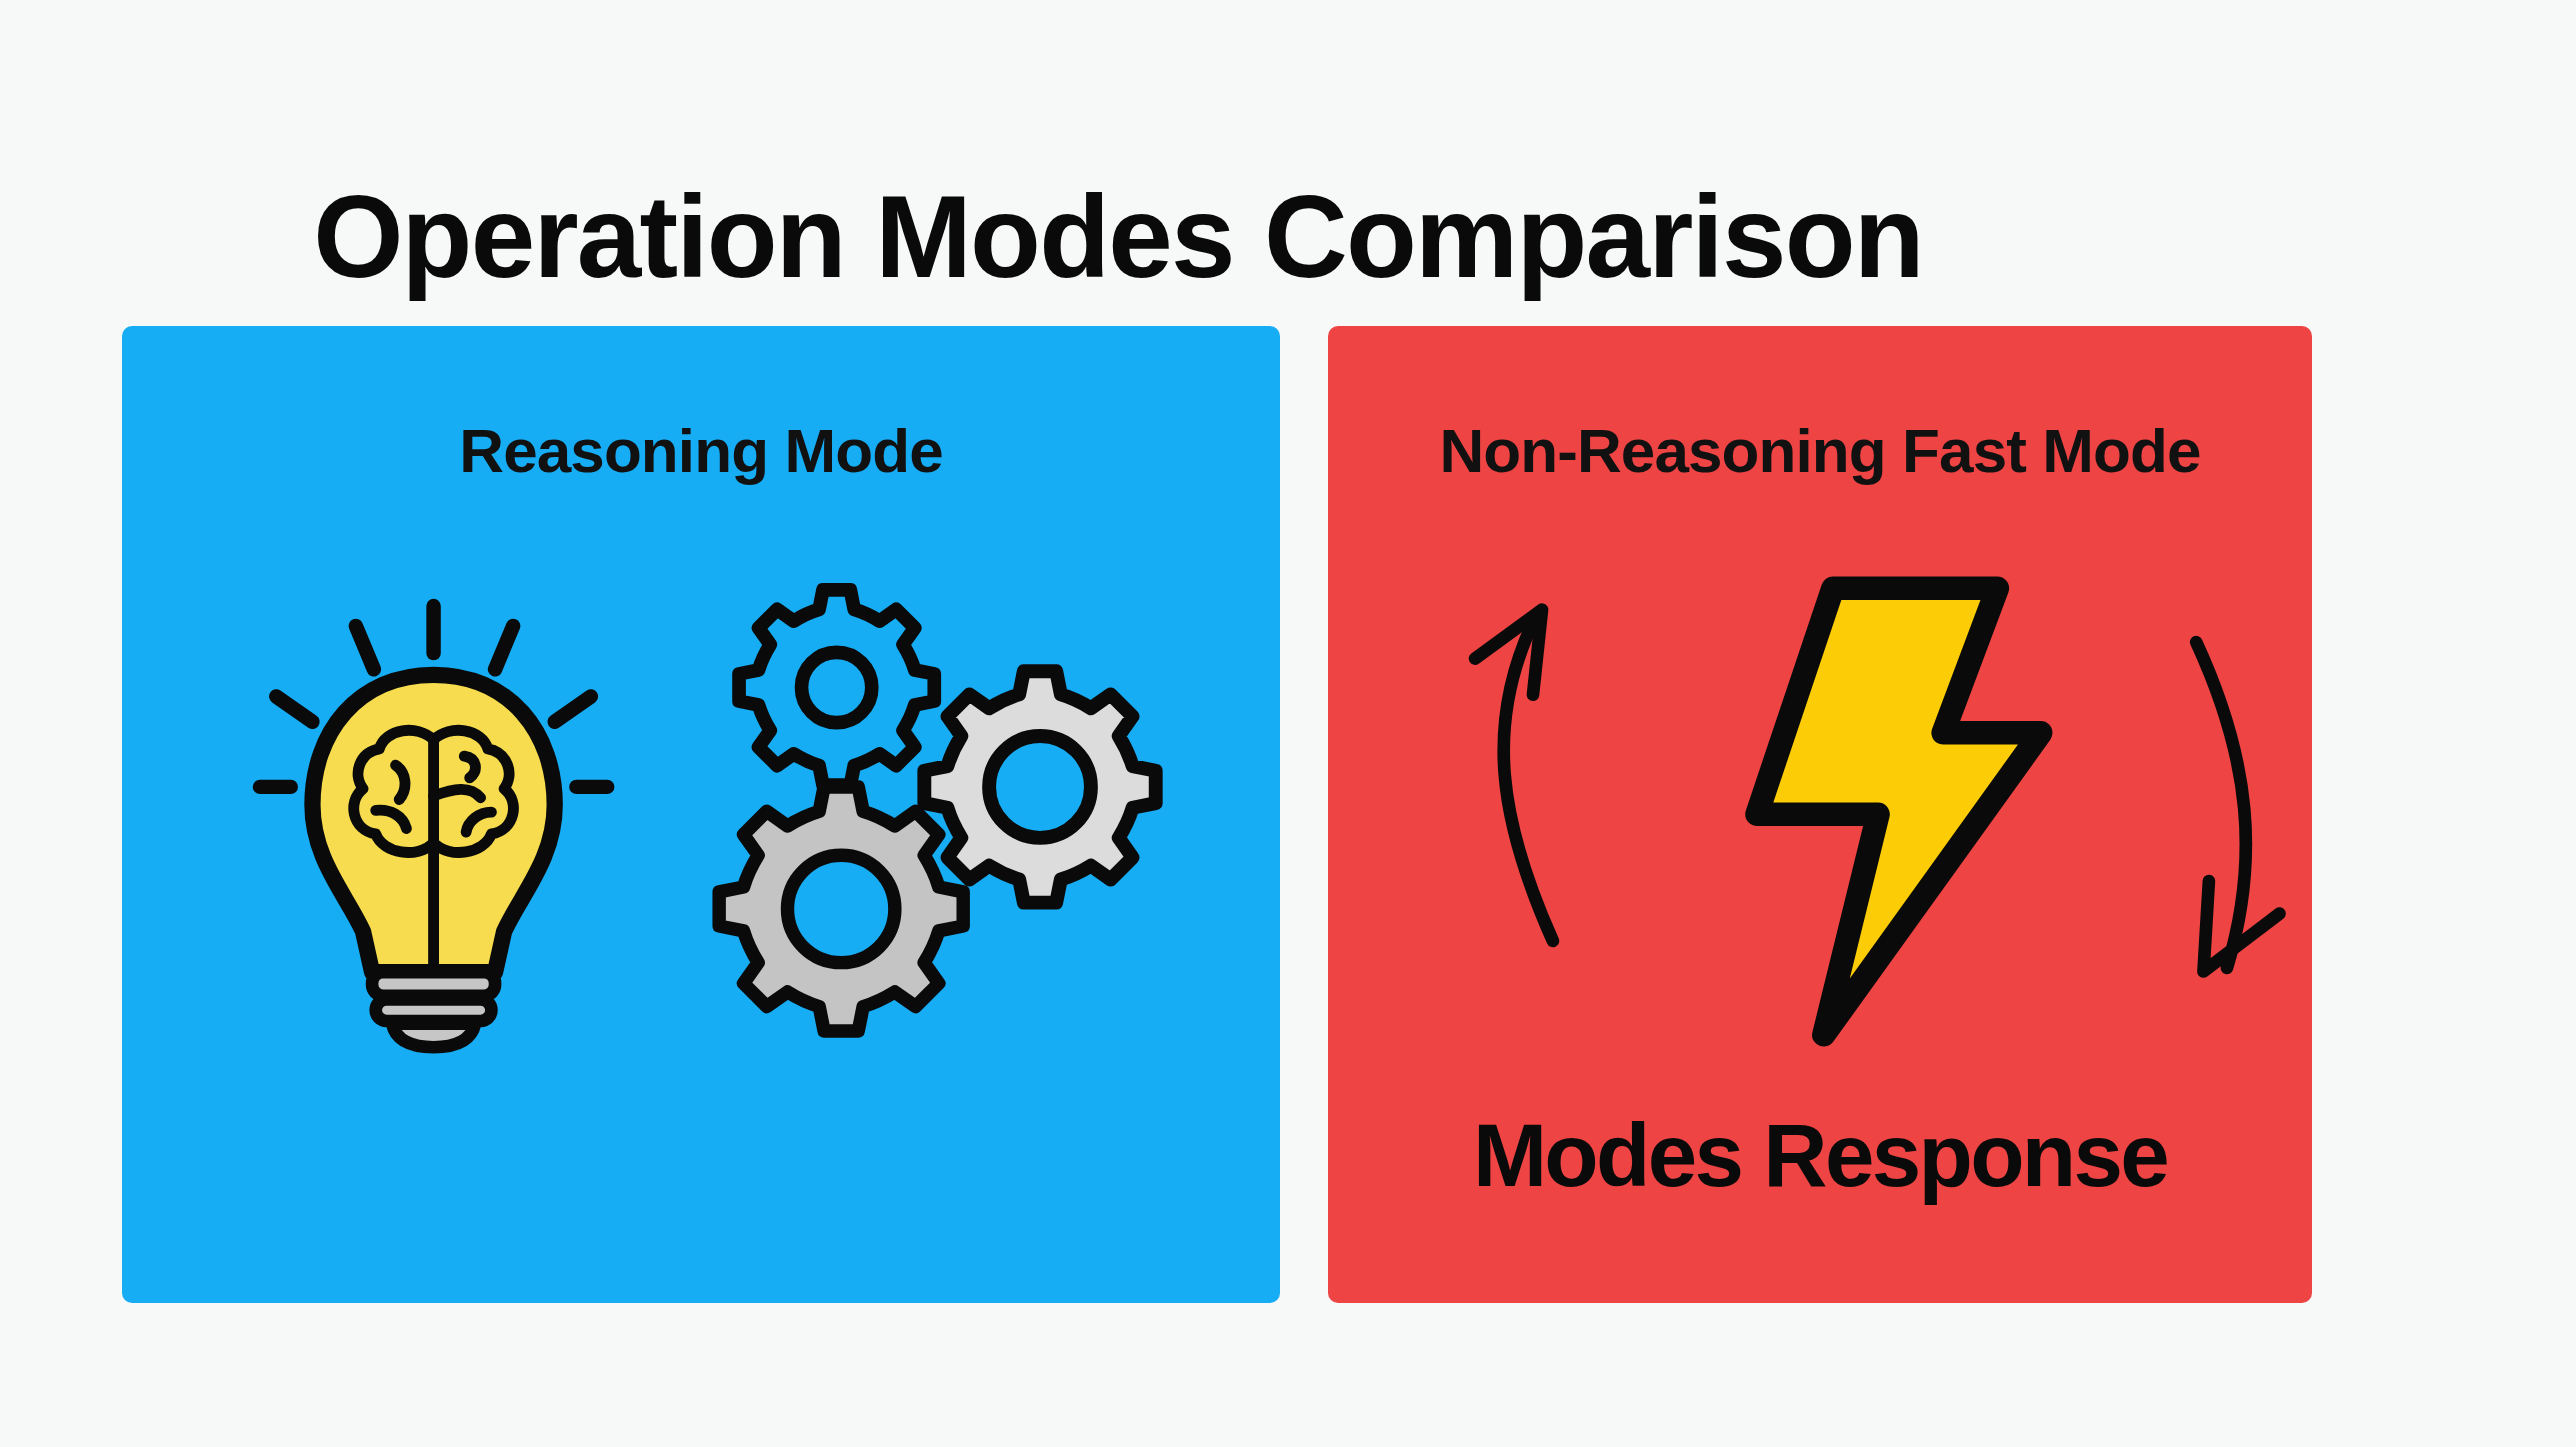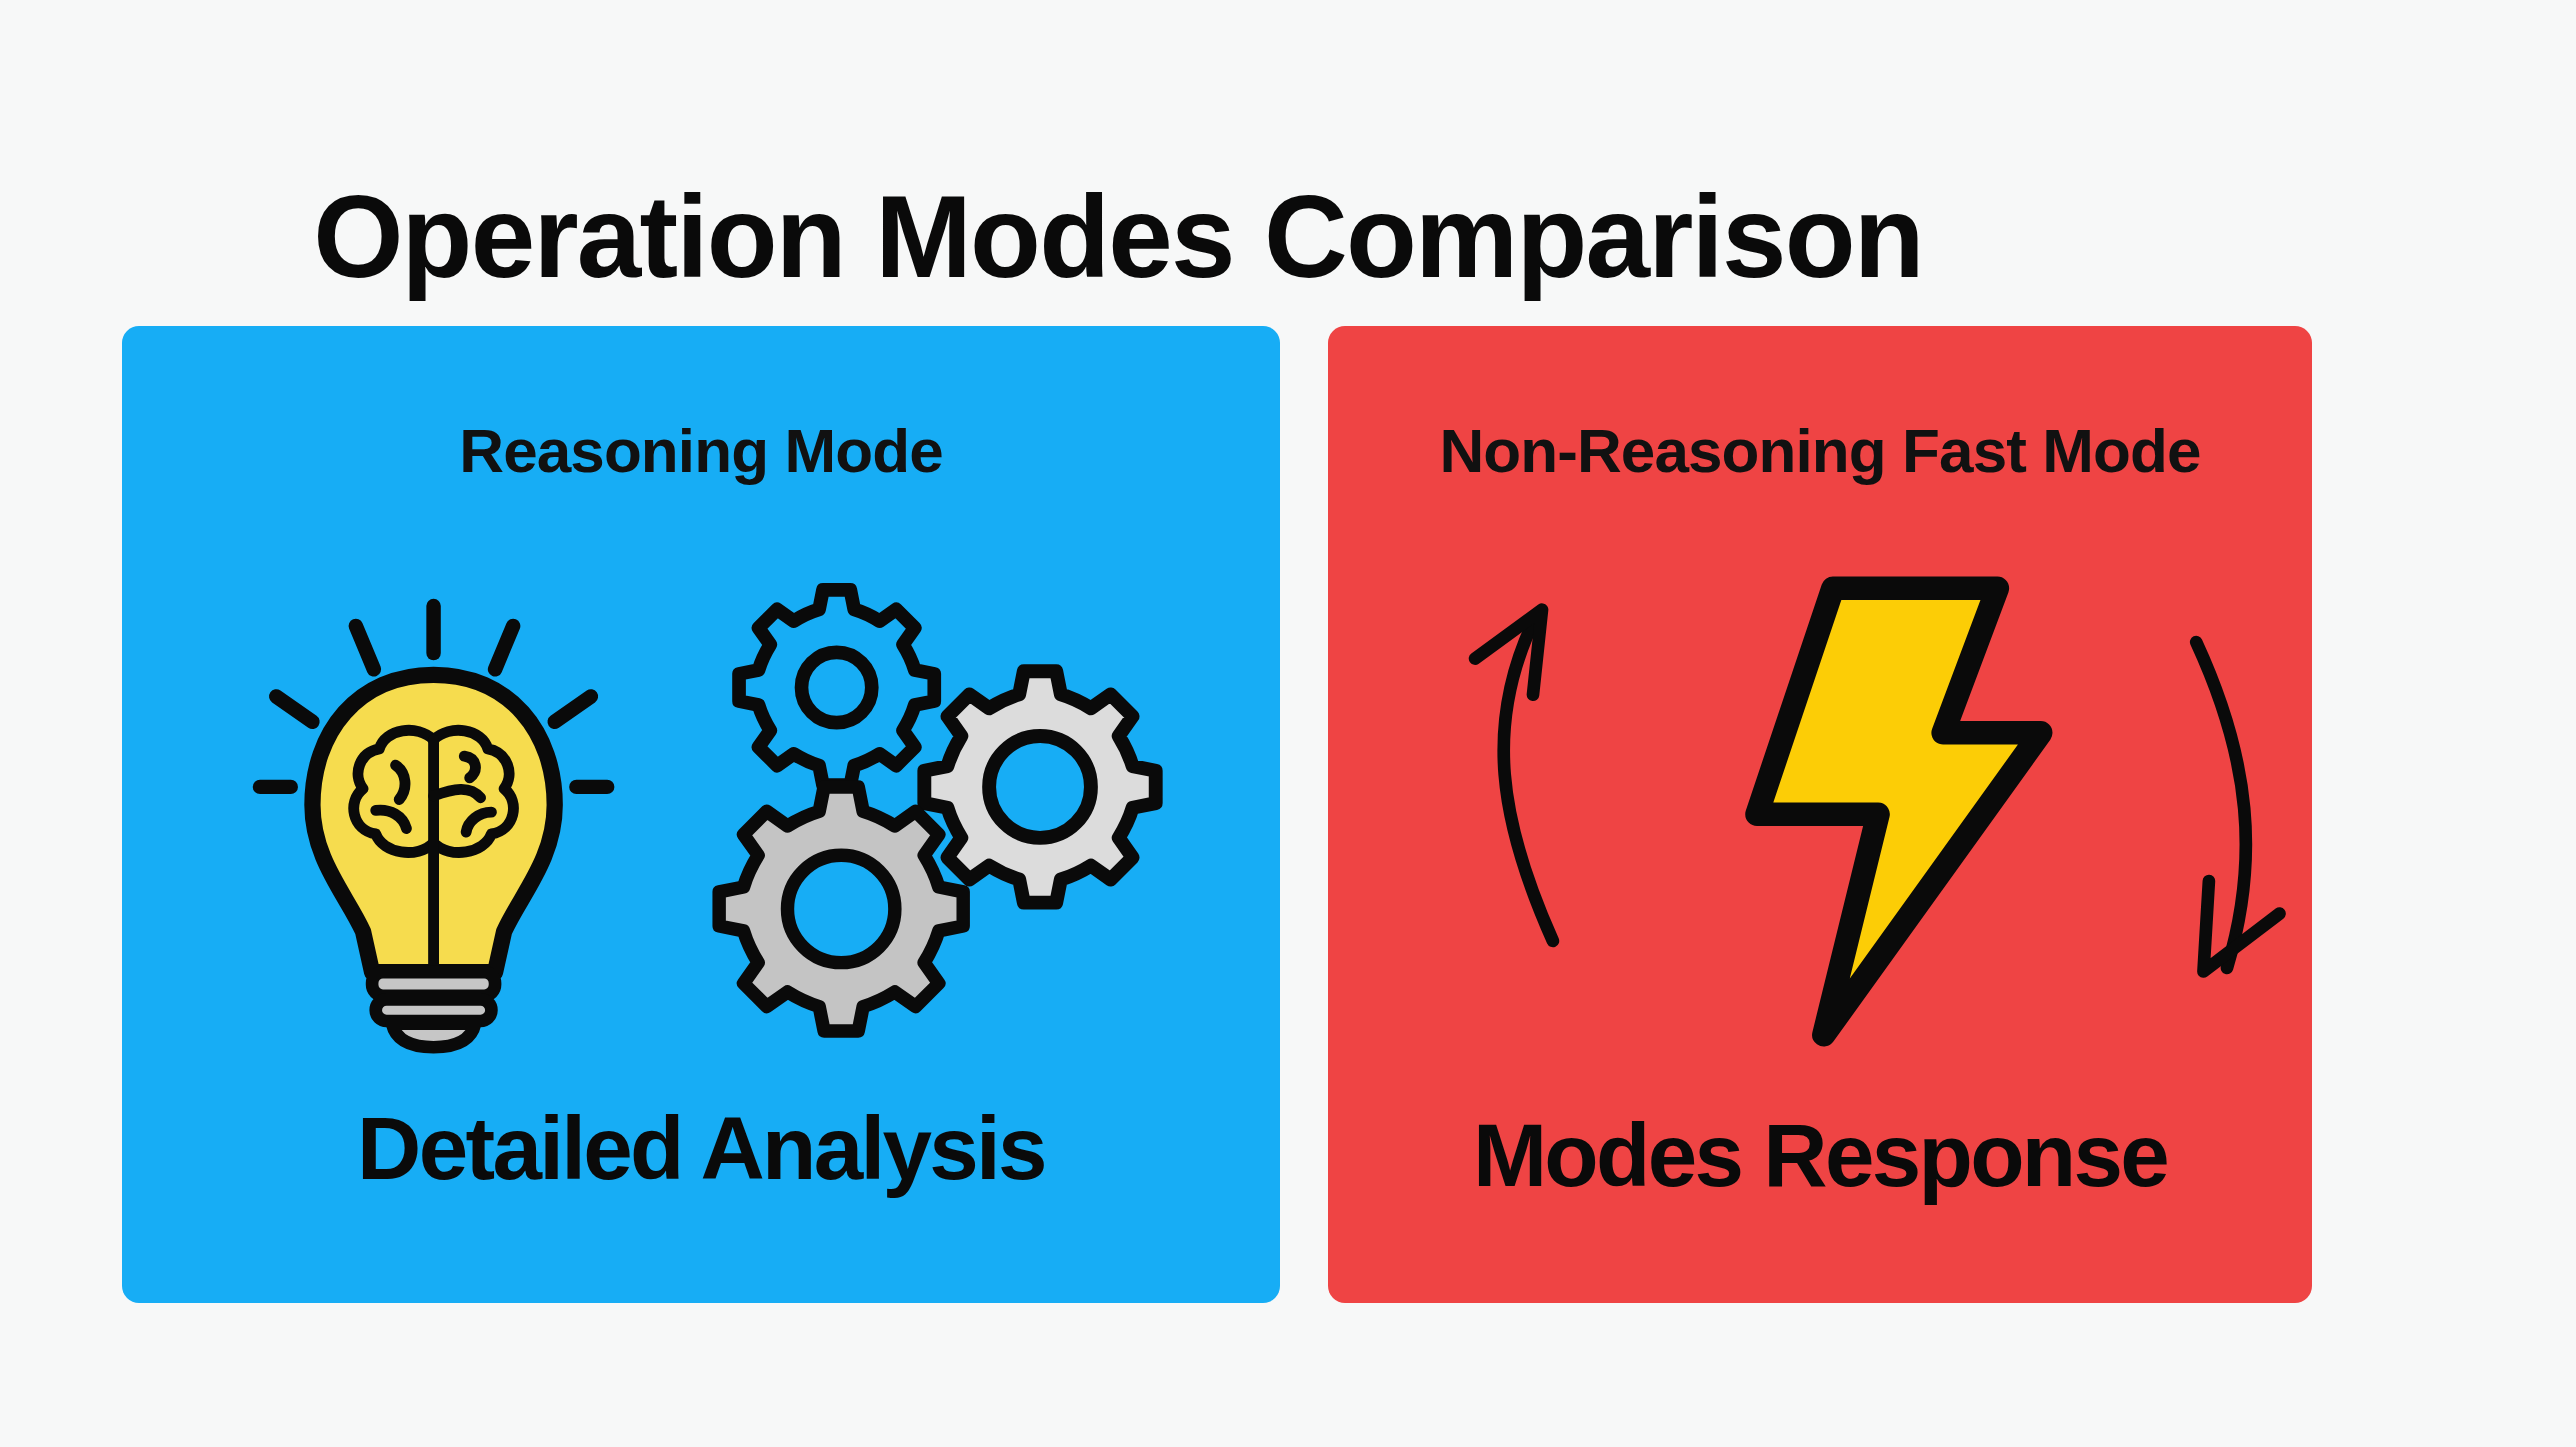--- a/index.html
+++ b/index.html
@@ -9,21 +9,21 @@
     font-family: "Liberation Sans", "DejaVu Sans", sans-serif;
     position: relative;
   }
   .page-title {
     position: absolute; left: 0; top: 101px; width: 2236px;
     text-align: center; font-size: 116px; font-weight: bold;
     color: #0a0a0a; letter-spacing: -1.8px; line-height: 1;
   }
   .card {
     position: absolute; top: 326px; height: 977px;
-    border-radius: 17px;
+    border-radius: 10px;
   }
   .card-left { left: 122px; width: 1158px; background: #17adf5; }
   .card-right { left: 1328px; width: 984px; background: #ef4444; }
   .card-heading {
     position: absolute; top: 94px; left: 0; width: 100%;
     text-align: center; font-size: 62px; font-weight: bold;
     color: #111; letter-spacing: -0.9px; line-height: 1;
   }
   .card-label {
     position: absolute; top: 778px; left: 0; width: 100%;
@@ -94,21 +94,20 @@
         <circle r="44" fill="#17adf5" stroke="#0a0a0a" stroke-width="12"></circle>
       </g>
 
       <g transform="translate(175,375) scale(1.35)">
         <use href="#gearShape" fill="#c4c4c4" stroke="#0a0a0a" stroke-width="11" stroke-linejoin="round"></use>
         <circle r="44" fill="#17adf5" stroke="#0a0a0a" stroke-width="11"></circle>
       </g>
     </svg>
   </div>
 
-  <div class="card-label">Detailed Analysis</div>
 </section>
 
 <section class="card card-right">
   <div class="card-heading">Non-Reasoning Fast Mode</div>
 
   <div class="icon" style="left:127px; top:271px; width:127px; height:362px;">
     <svg width="127" height="362" viewBox="0 0 140 400">
       <g fill="none" stroke="#0a0a0a" stroke-width="14" stroke-linecap="round" stroke-linejoin="round">
         <path d="M108 380 C 50 250 30 140 90 20"></path>
         <path d="M22 68 L 96 14 L 86 108"></path>

